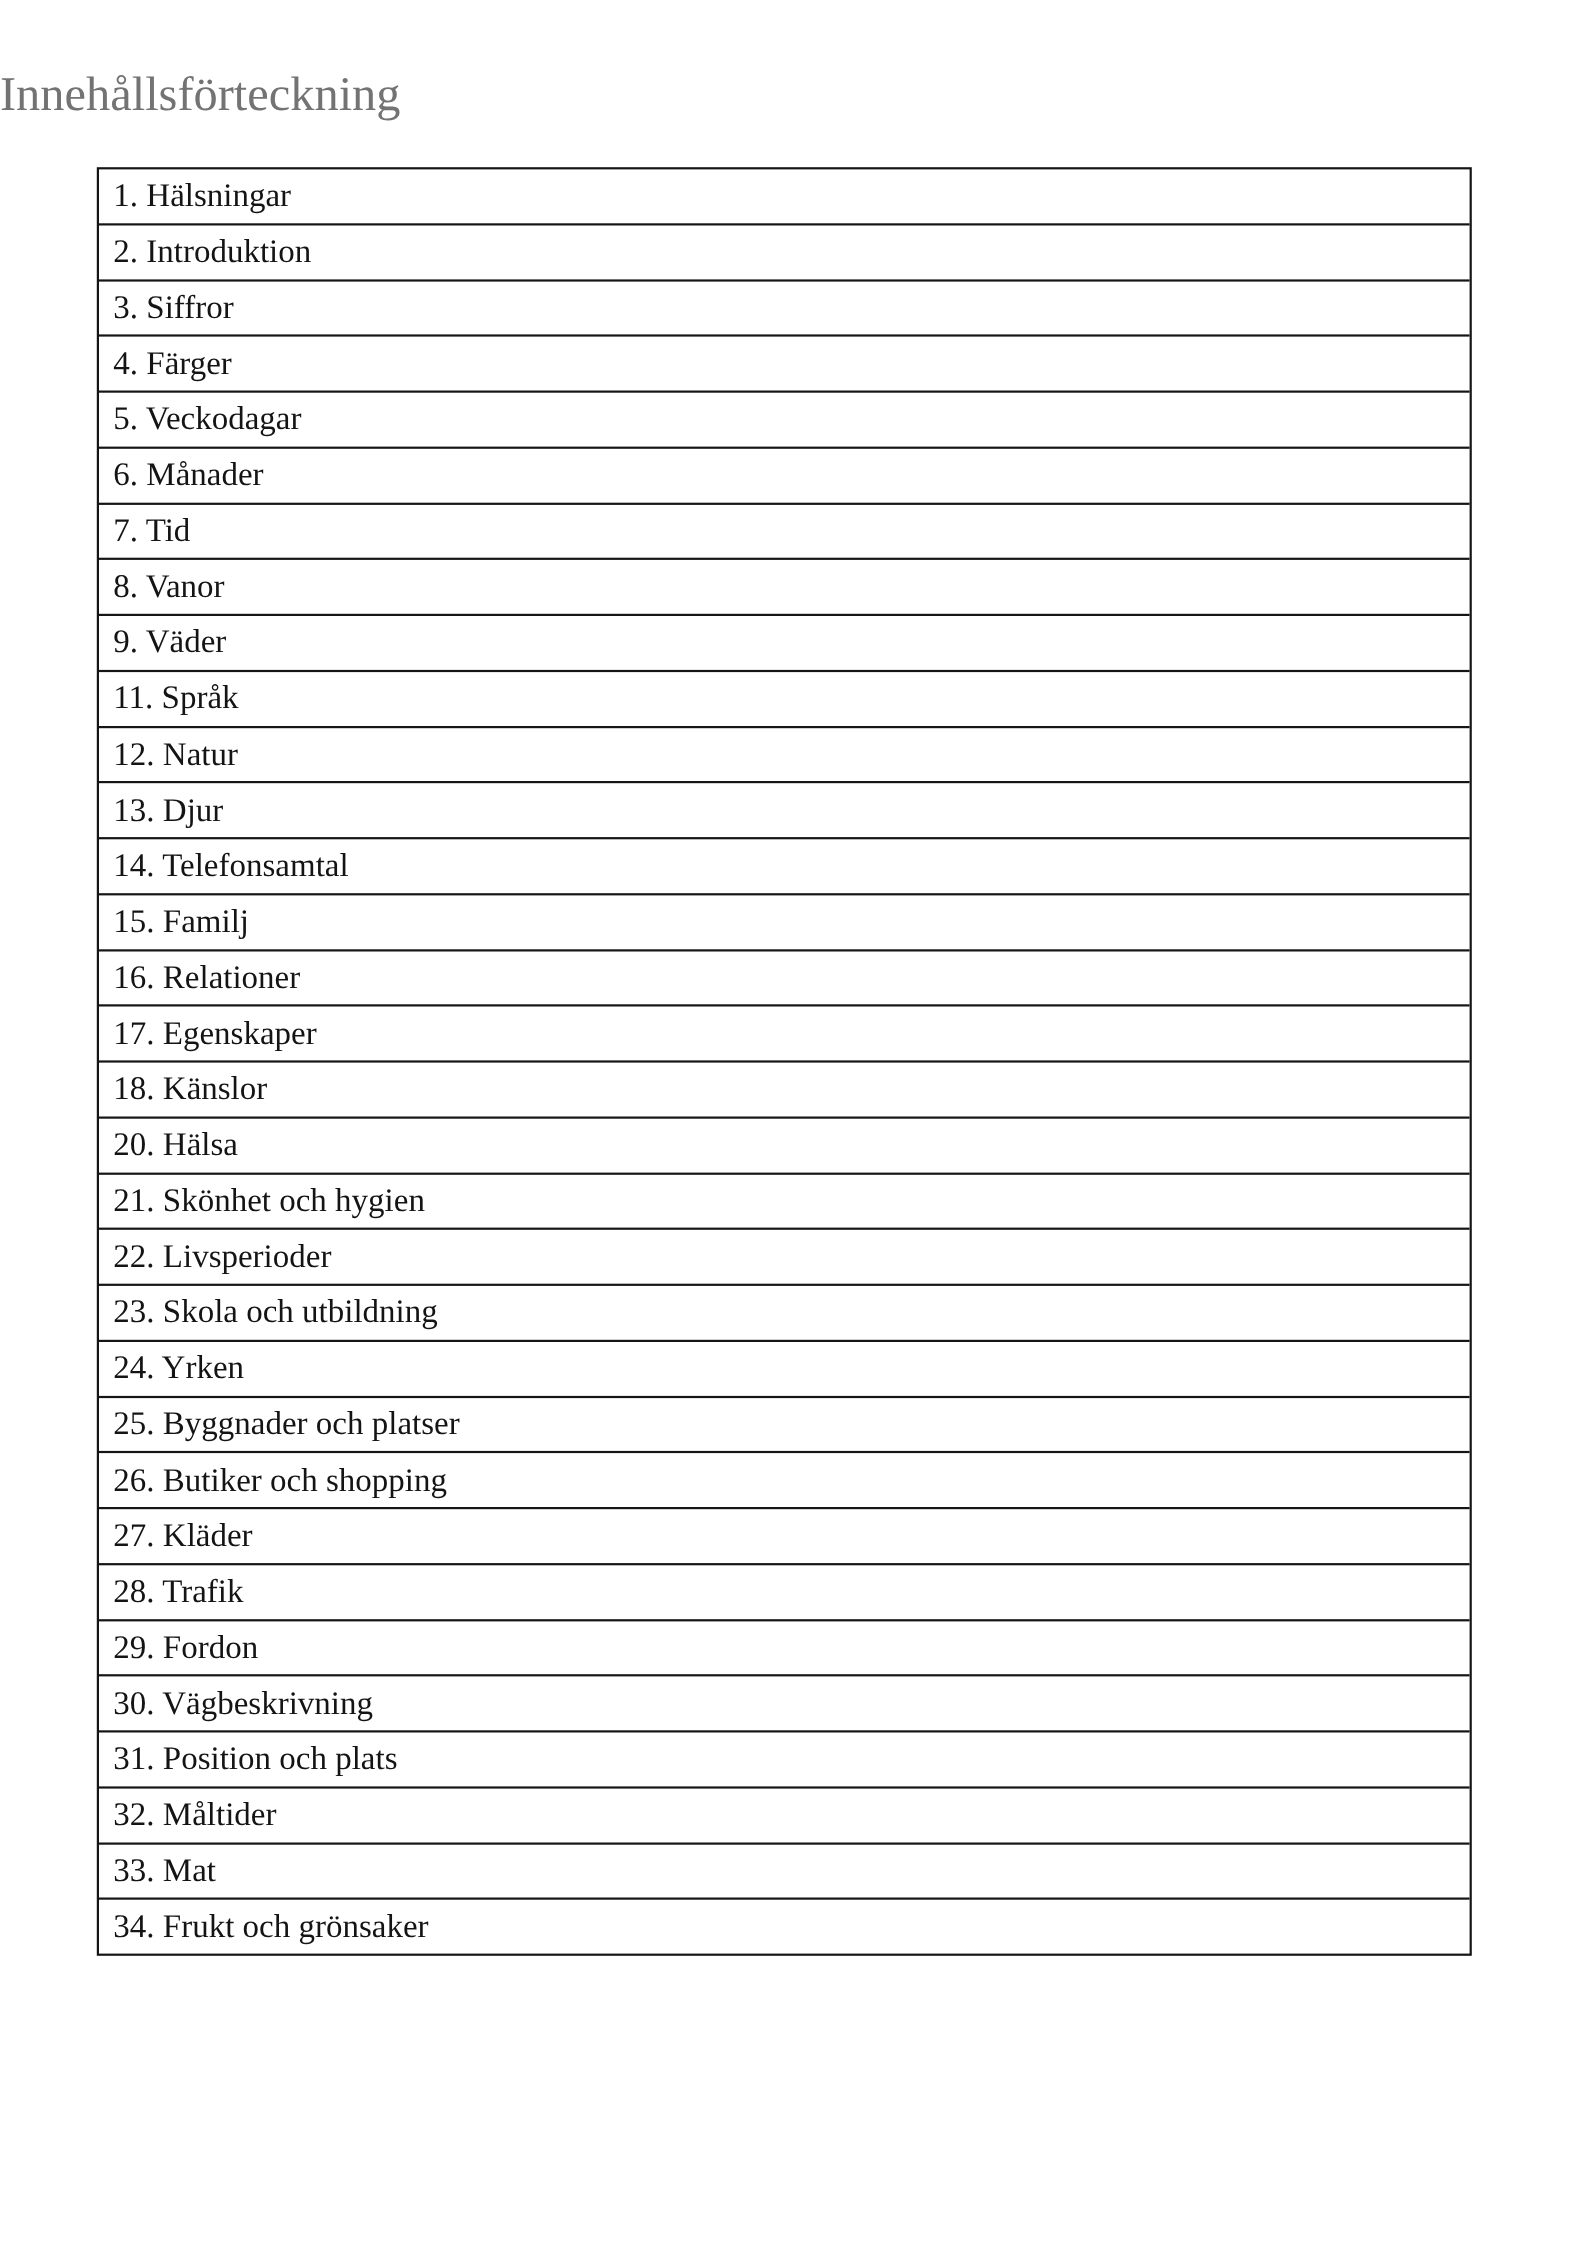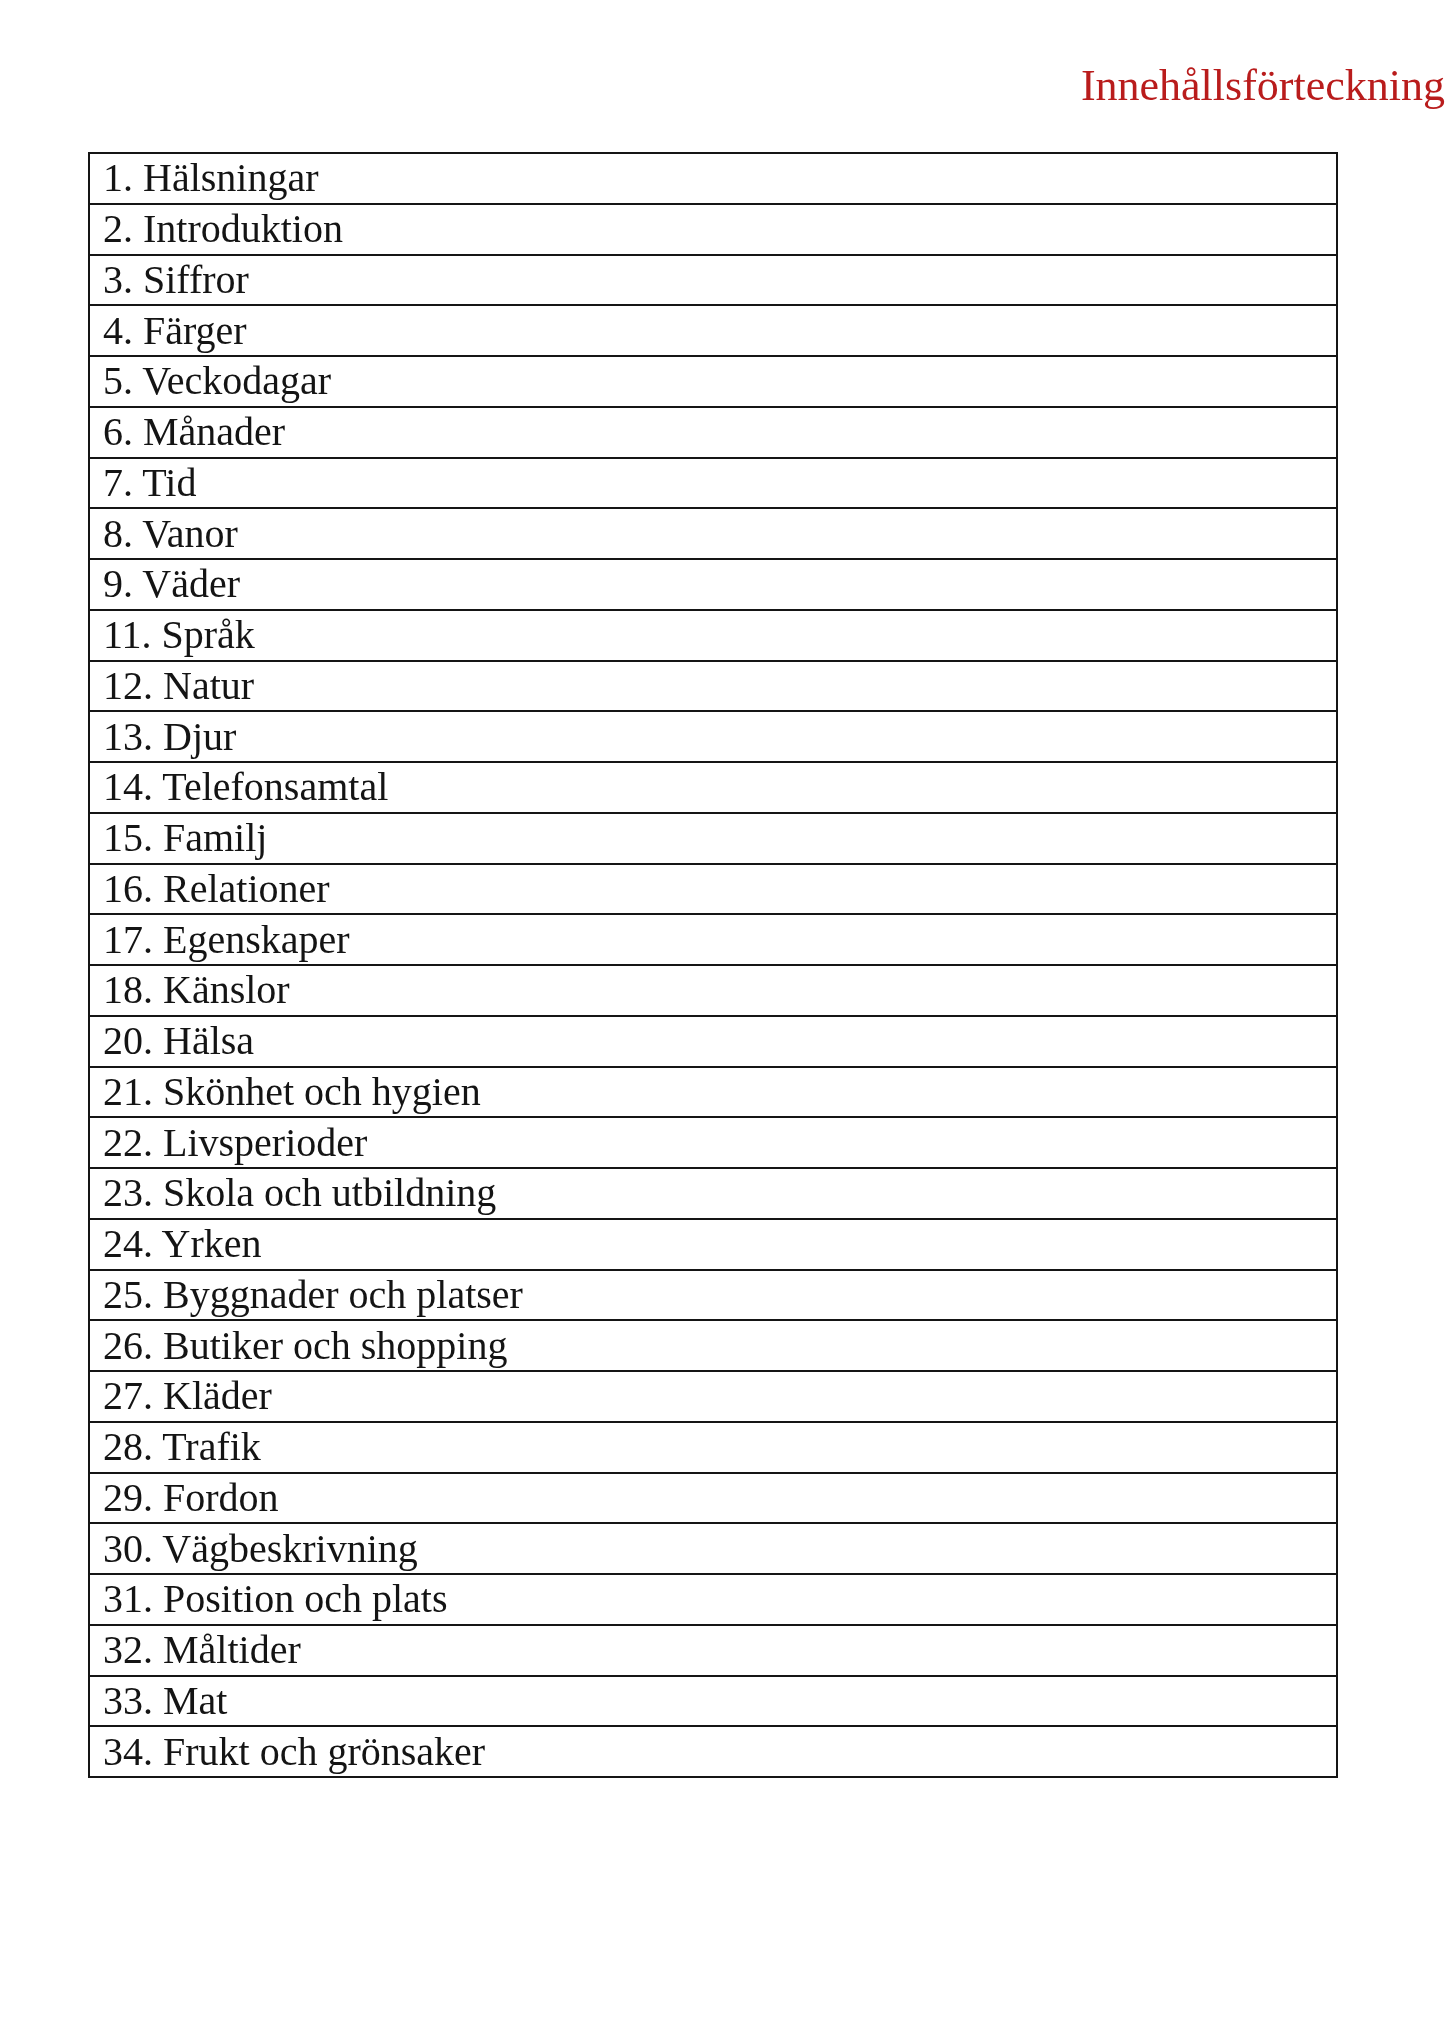--- a/index.html
+++ b/index.html
@@ -15,25 +15,25 @@
     font-family: "Liberation Serif", "DejaVu Serif", serif;
     color: #141414;
     overflow: hidden;
   }
   .title {
     position: absolute;
     top: 58px;
     left: 0;
     width: 1445px;
     margin: 0;
-    text-align: right;
+    text-align: left;
     font-size: 44px;
     font-weight: normal;
     line-height: 56px;
-    color: #b91c1c;
+    color: #737373;
   }
   .toc {
     position: absolute;
     left: 88px;
     top: 152px;
     width: 1246px;
     height: 1622px;
     border: 2px solid #151515;
     box-sizing: content-box;
     display: flex;
@@ -46,21 +46,21 @@
     align-items: center;
     padding-left: 13px;
     border-bottom: 2px solid #151515;
     box-sizing: border-box;
   }
   .toc-row:last-child {
     border-bottom: none;
     align-items: center;
   }
   .toc-text {
-    font-size: 40px;
+    font-size: 30px;
     line-height: 1;
     color: #141414;
     white-space: nowrap;
   }
 </style>
 </head>
 <body>
 
 <div class="page">
   <h1 class="title">Innehållsförteckning</h1>

